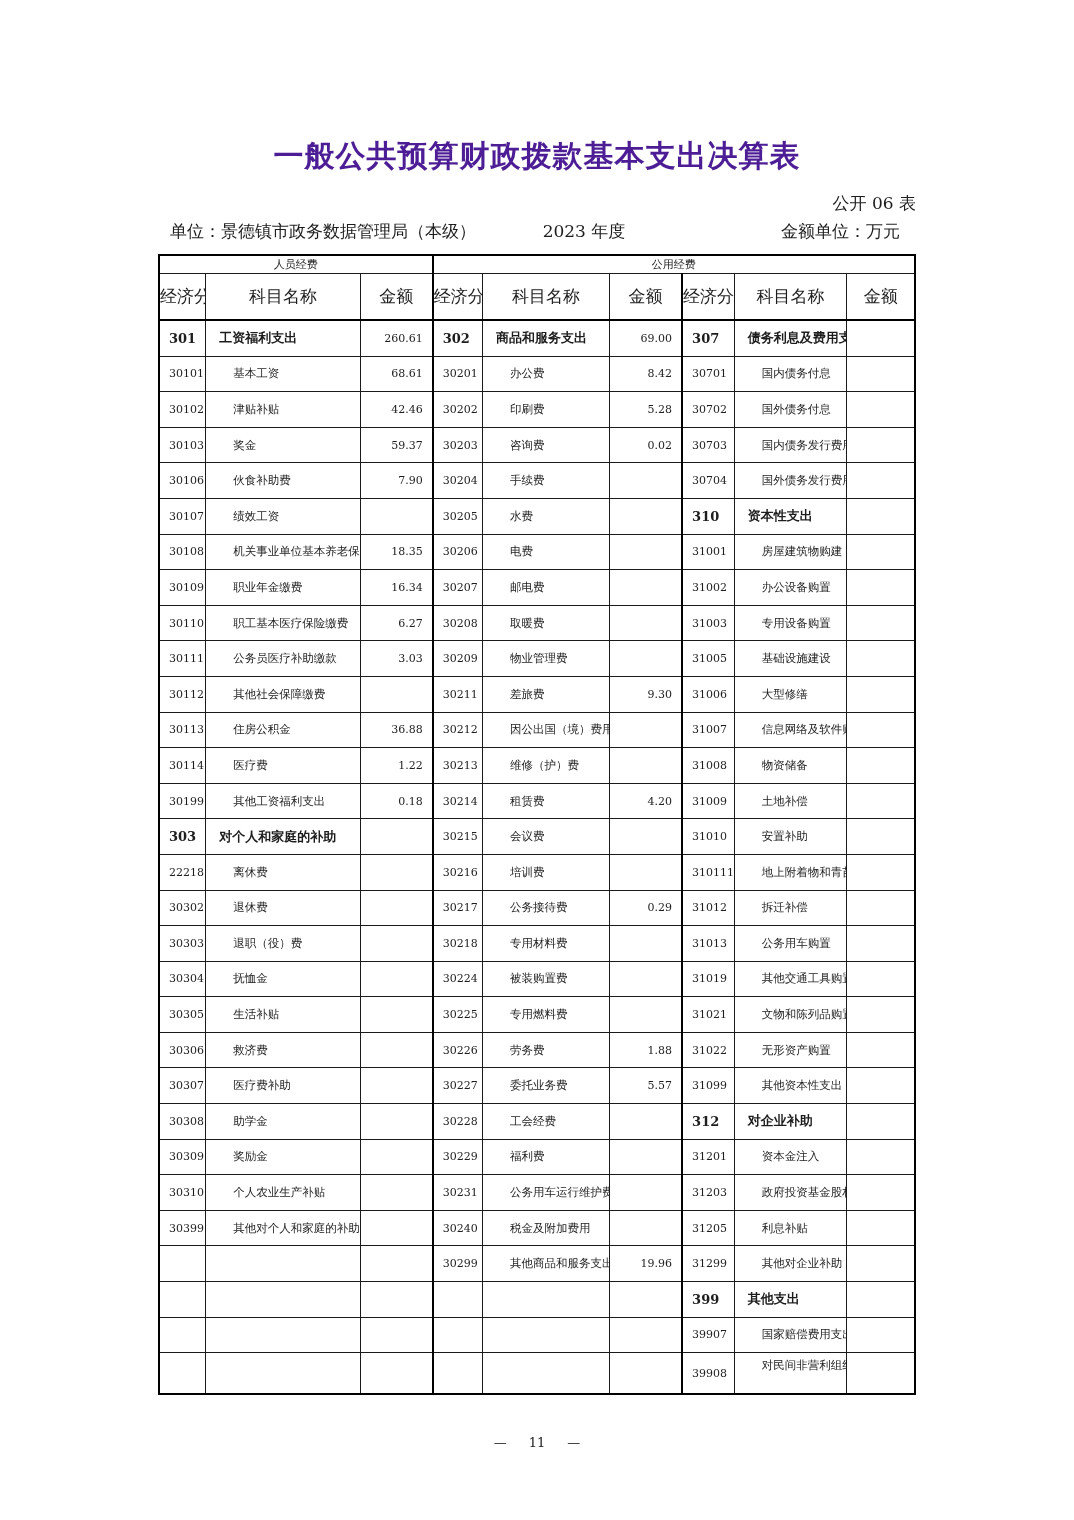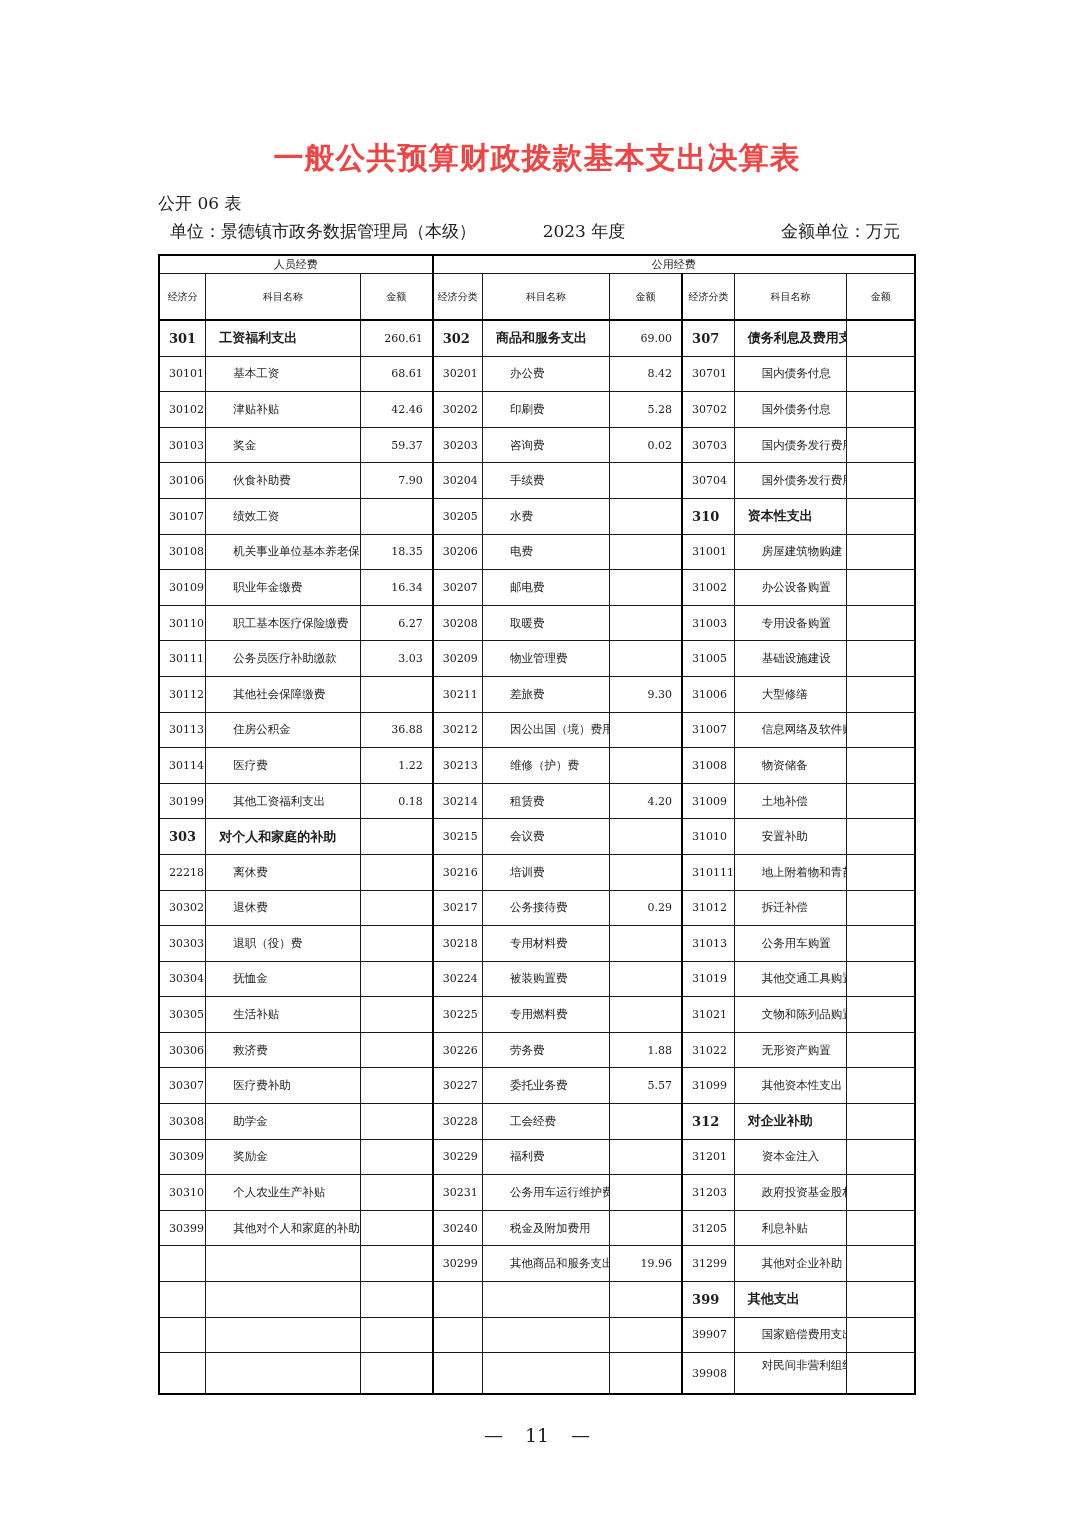--- a/index.html
+++ b/index.html
@@ -9,30 +9,30 @@
     margin:0 auto;
     background:#ffffff;
     font-family:"DejaVu Serif","Liberation Serif",serif;
     color:#1d1d1d;
     overflow:hidden;
   }
   .content{margin:0 158px;}
   .doc-title{
     margin:136px 0 0 0;
     text-align:center;
-    font-family:Liberation Serif, serif;
+    font-family:Liberation Mono, monospace;
     font-weight:bold;
     font-size:30px;
     line-height:44px;
     letter-spacing:1px;
-    color:#ef4444;
+    color:#4c1d95;
   }
   .form-label{
     margin-top:12px;
-    text-align:left;
+    text-align:right;
     font-size:17px;
     line-height:22px;
   }
   .unit-line{
     position:relative;
     margin-top:4px;
     font-size:17px;
     line-height:26px;
     height:26px;
   }
@@ -56,39 +56,39 @@
   tr.band-row th{
     height:17px;
     font-size:11px;
     font-weight:normal;
     text-align:center;
     vertical-align:middle;
     border-radius:9px;
   }
   tr.cols-row th{
     height:45px;
-    font-size:10px;
+    font-size:17px;
     font-weight:normal;
     text-align:center;
     vertical-align:middle;
   }
   thead tr.cols-row th{border-bottom:2px solid #000;}
   .grp{border-left:2px solid #000 !important;}
   tbody td{height:34.6px;font-size:11px;vertical-align:middle;}
   tbody td.code{padding-left:9px;text-align:left;}
   tbody td.name{padding-left:27px;text-align:left;font-size:11.5px;}
   tbody td.amount{padding-right:9px;text-align:right;}
   tbody td.parent{font-weight:bold;font-size:13px;}
   tbody td.name.parent{padding-left:13px;}
   tbody tr:last-child td:nth-child(8){vertical-align:top;padding-top:5px;}
 
   .page-footer{
-    margin-top:26px;
+    margin-top:34px;
     text-align:center;
-    font-size:19px;
+    font-size:13px;
     line-height:28px;
     color:#222;
   }
   .page-footer .dash{display:inline-block;margin:0 22px;}
 </style>
 </head>
 <body>
 
 <div class="page">
   <div class="content">

